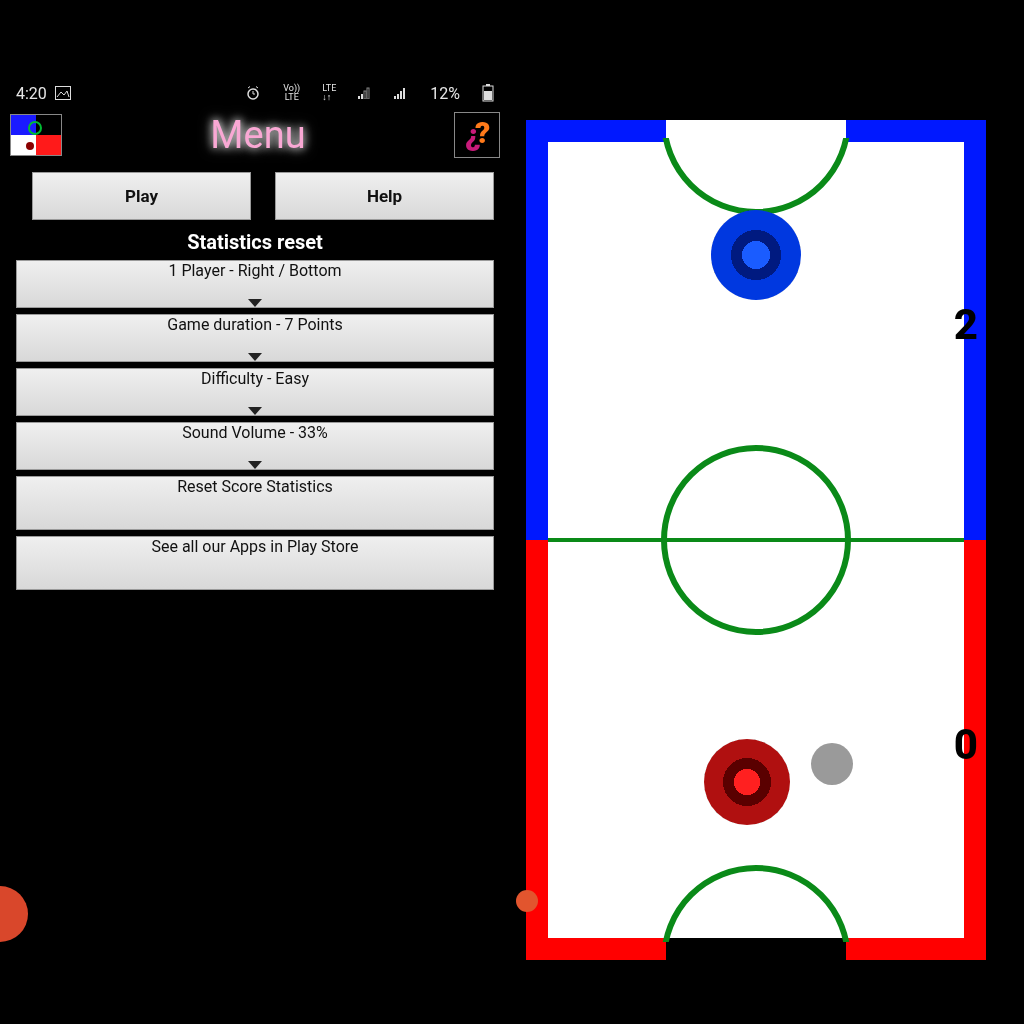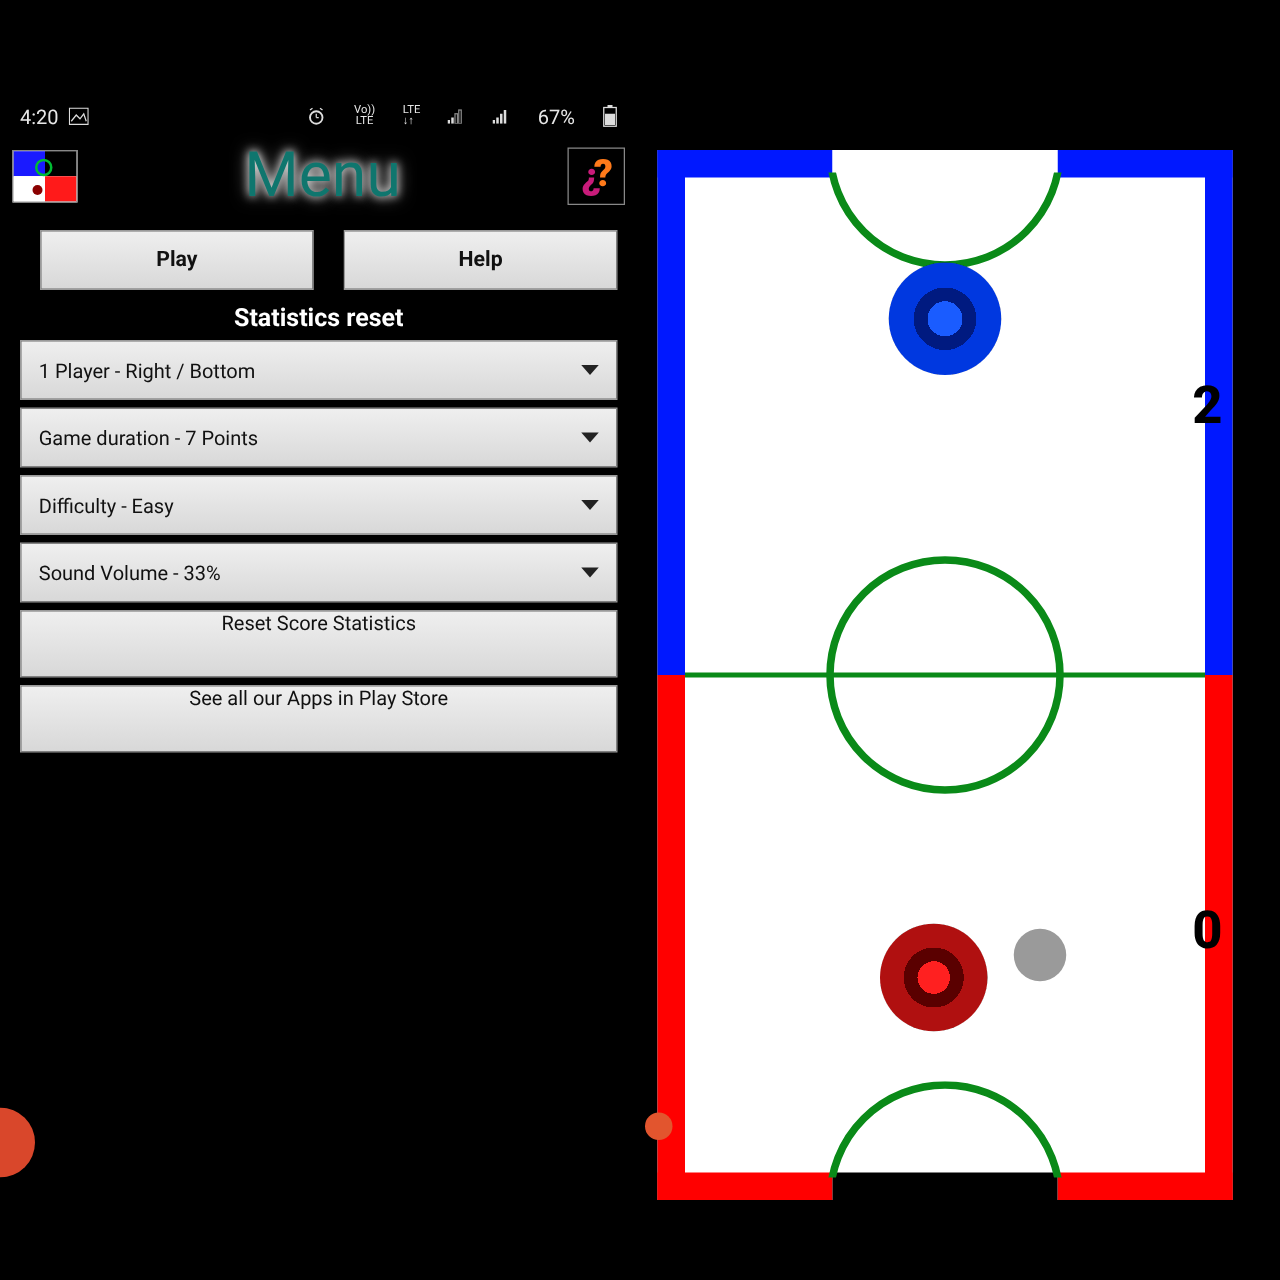--- a/index.html
+++ b/index.html
@@ -56,23 +56,23 @@
   .app-icon .top { position:absolute; top:0; left:0; right:0; height:50%; }
   .app-icon .top .tl { position:absolute; top:0; left:0; width:50%; height:100%; background:#1a1aff; }
   .app-icon .top .tr { position:absolute; top:0; right:0; width:50%; height:100%; background:#000; }
   .app-icon .bot { position:absolute; bottom:0; left:0; right:0; height:50%; background:#fff; }
   .app-icon .bl { position:absolute; bottom:0; left:0; width:50%; height:100%; background:#fff; }
   .app-icon .br { position:absolute; bottom:0; right:0; width:50%; height:100%; background:#ff1a1a; }
   .app-icon .dot-b { position:absolute; top:15%; left:33%; width:10px; height:10px; border:2px solid #0b3; border-radius:50%; }
   .app-icon .dot-r { position:absolute; bottom:12%; left:30%; width:8px; height:8px; background:#8a0000; border-radius:50%; }
 
   .title {
-    font-size: 50px;
+    font-size: 38px;
     font-weight: 400;
-    color: #0f766e;
+    color: #f9a8d4;
     text-shadow: 0 0 8px #fff, 0 0 14px rgba(255,255,255,0.6);
   }
 
   .help-icon {
     width: 44px;
     height: 44px;
     border: 1px solid #888;
     background: #000;
     position: relative;
   }
@@ -105,22 +105,23 @@
   .select {
     margin: 6px 6px;
     height: 46px;
     background: linear-gradient(#efefef,#d8d8d8);
     border: 1px solid #9a9a9a;
     color:#111;
     font-size: 16px;
     display:flex;
     align-items:center;
     justify-content:space-between;
-    padding: 0 14px;
+    padding: 0 1px;
     cursor:pointer;
+    flex-direction:column;
   }
   .select .caret {
     width:0;height:0;border-left:7px solid transparent;border-right:7px solid transparent;border-top:8px solid #222;
   }
 
   .wide-btn {
     margin: 6px 6px;
     height: 52px;
     background: linear-gradient(#efefef,#d8d8d8);
     border: 1px solid #9a9a9a;
@@ -264,21 +265,21 @@
             </svg>
         </span>
         <span class="sicon">
           <svg width="14" height="12" viewBox="0 0 14 12">
               <rect x="0" y="9" width="2" height="3" fill="#ddd"></rect>
               <rect x="3" y="7" width="2" height="5" fill="#ddd"></rect>
               <rect x="6" y="4" width="2" height="8" fill="#ddd"></rect>
               <rect x="9" y="1" width="2" height="11" fill="#ddd"></rect>
             </svg>
         </span>
-        <span>67%</span>
+        <span>12%</span>
         <span class="sicon">
           <svg width="12" height="18" viewBox="0 0 12 18">
               <rect x="1" y="2" width="10" height="15" fill="none" stroke="#ddd"></rect>
               <rect x="4" y="0" width="4" height="2" fill="#ddd"></rect>
               <rect x="2" y="7" width="8" height="9" fill="#ddd"></rect>
             </svg>
         </span>
       </div>
     </div>
 

